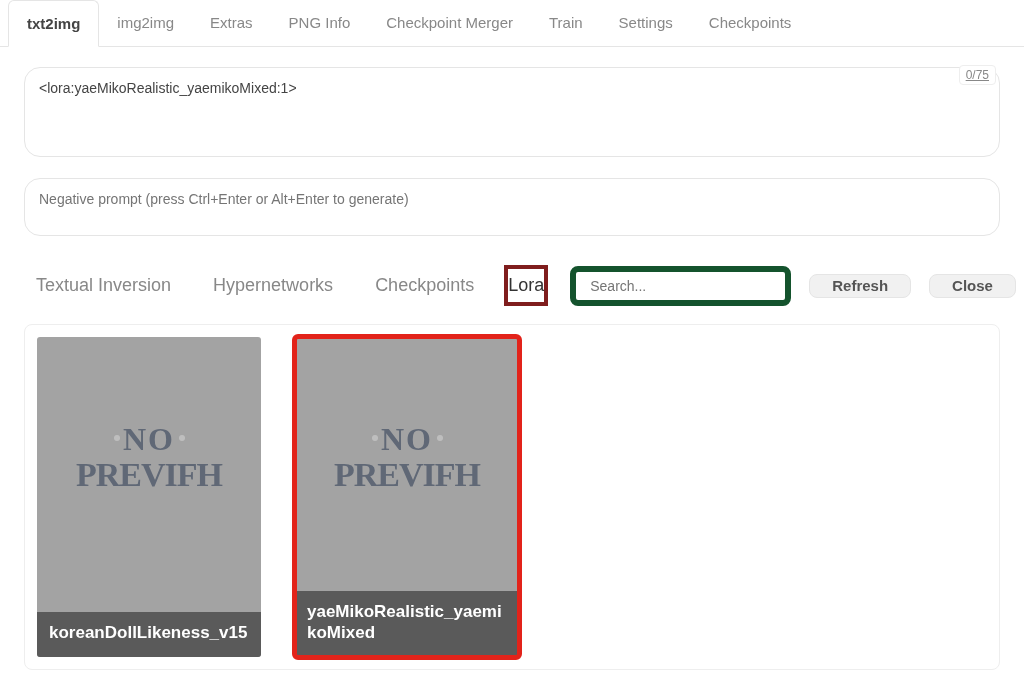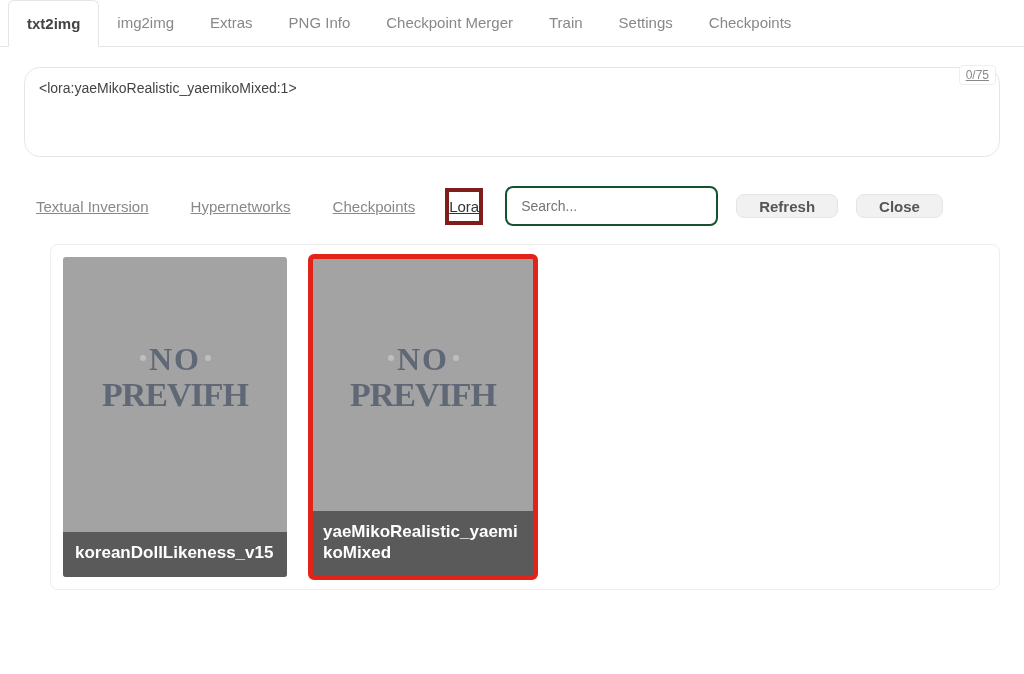--- a/index.html
+++ b/index.html
@@ -66,61 +66,59 @@
     }
     .sub-toolbar {
       display: flex;
       align-items: center;
       gap: 18px;
       margin: 26px 0 18px;
       flex-wrap: nowrap;
     }
     .sub-tab {
       color: #888;
-      font-size: 15px;
+      font-size: 18px;
       padding: 8px 12px;
       cursor: pointer;
       white-space: nowrap;
-      text-decoration: underline;
     }
     .sub-tab.highlighted {
       color: #333;
       font-weight: 500;
       border: 4px solid #7f1d1d;
       padding: 6px 0;
     }
     .search-input {
       flex: 0 0 210px;
       height: 40px;
       padding: 0 14px;
-      border: 2px solid #14532d;
+      border: 6px solid #14532d;
       border-radius: 8px;
       font-size: 14px;
       color: #444;
       margin-left: 4px;
     }
     .toolbar-btn {
       height: 24px;
       padding: 0 22px;
       border: 1px solid #e5e5e5;
       background: #f1f1f1;
       border-radius: 8px;
       color: #555;
       font-size: 15px;
       font-weight: 600;
       cursor: pointer;
     }
     .card-grid {
       display: flex;
-      gap: 24px;
+      gap: 34px;
       padding: 4px;
       border: 1px solid #eee;
       border-radius: 8px;
       padding: 12px;
-      margin-left: 26px;
     }
     .card {
       width: 224px;
       height: 320px;
       background: #a3a3a3;
       border-radius: 3px;
       position: relative;
       display: flex;
       flex-direction: column;
       justify-content: flex-end;
@@ -169,20 +167,23 @@
   <div class="top-tab">Checkpoints</div>
 </div>
 
 <div class="content">
 
   <div class="prompt-wrap">
     <span class="token-counter">0/75</span>
     <textarea class="prompt-box" style="">&lt;lora:yaeMikoRealistic_yaemikoMixed:1&gt;</textarea>
   </div>
 
+  <div class="prompt-wrap">
+    <textarea class="prompt-box neg-prompt" placeholder="Negative prompt (press Ctrl+Enter or Alt+Enter to generate)" style=""></textarea>
+  </div>
 
   <div class="sub-toolbar">
     <div class="sub-tab">Textual Inversion</div>
     <div class="sub-tab">Hypernetworks</div>
     <div class="sub-tab">Checkpoints</div>
     <div class="sub-tab highlighted">Lora</div>
     <input class="search-input" placeholder="Search..." style="">
     <button class="toolbar-btn">Refresh</button>
     <button class="toolbar-btn">Close</button>
   </div>

